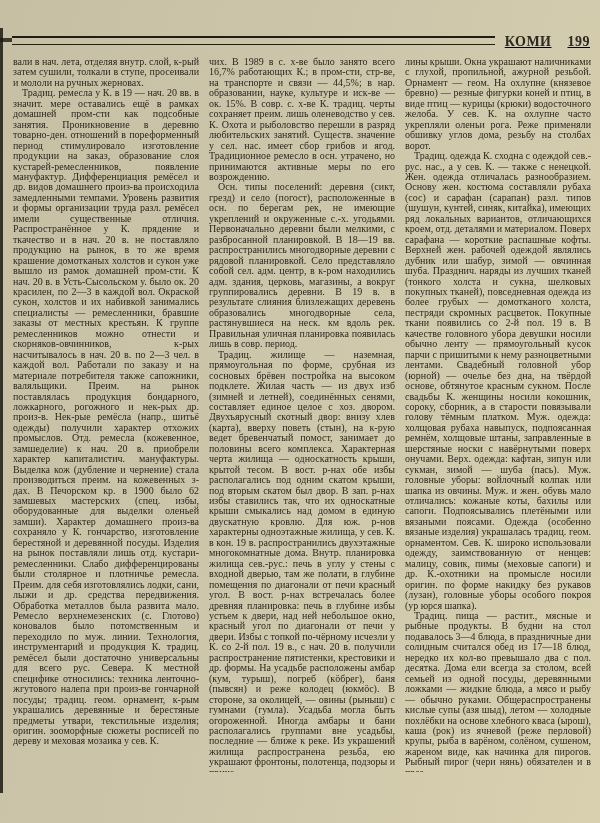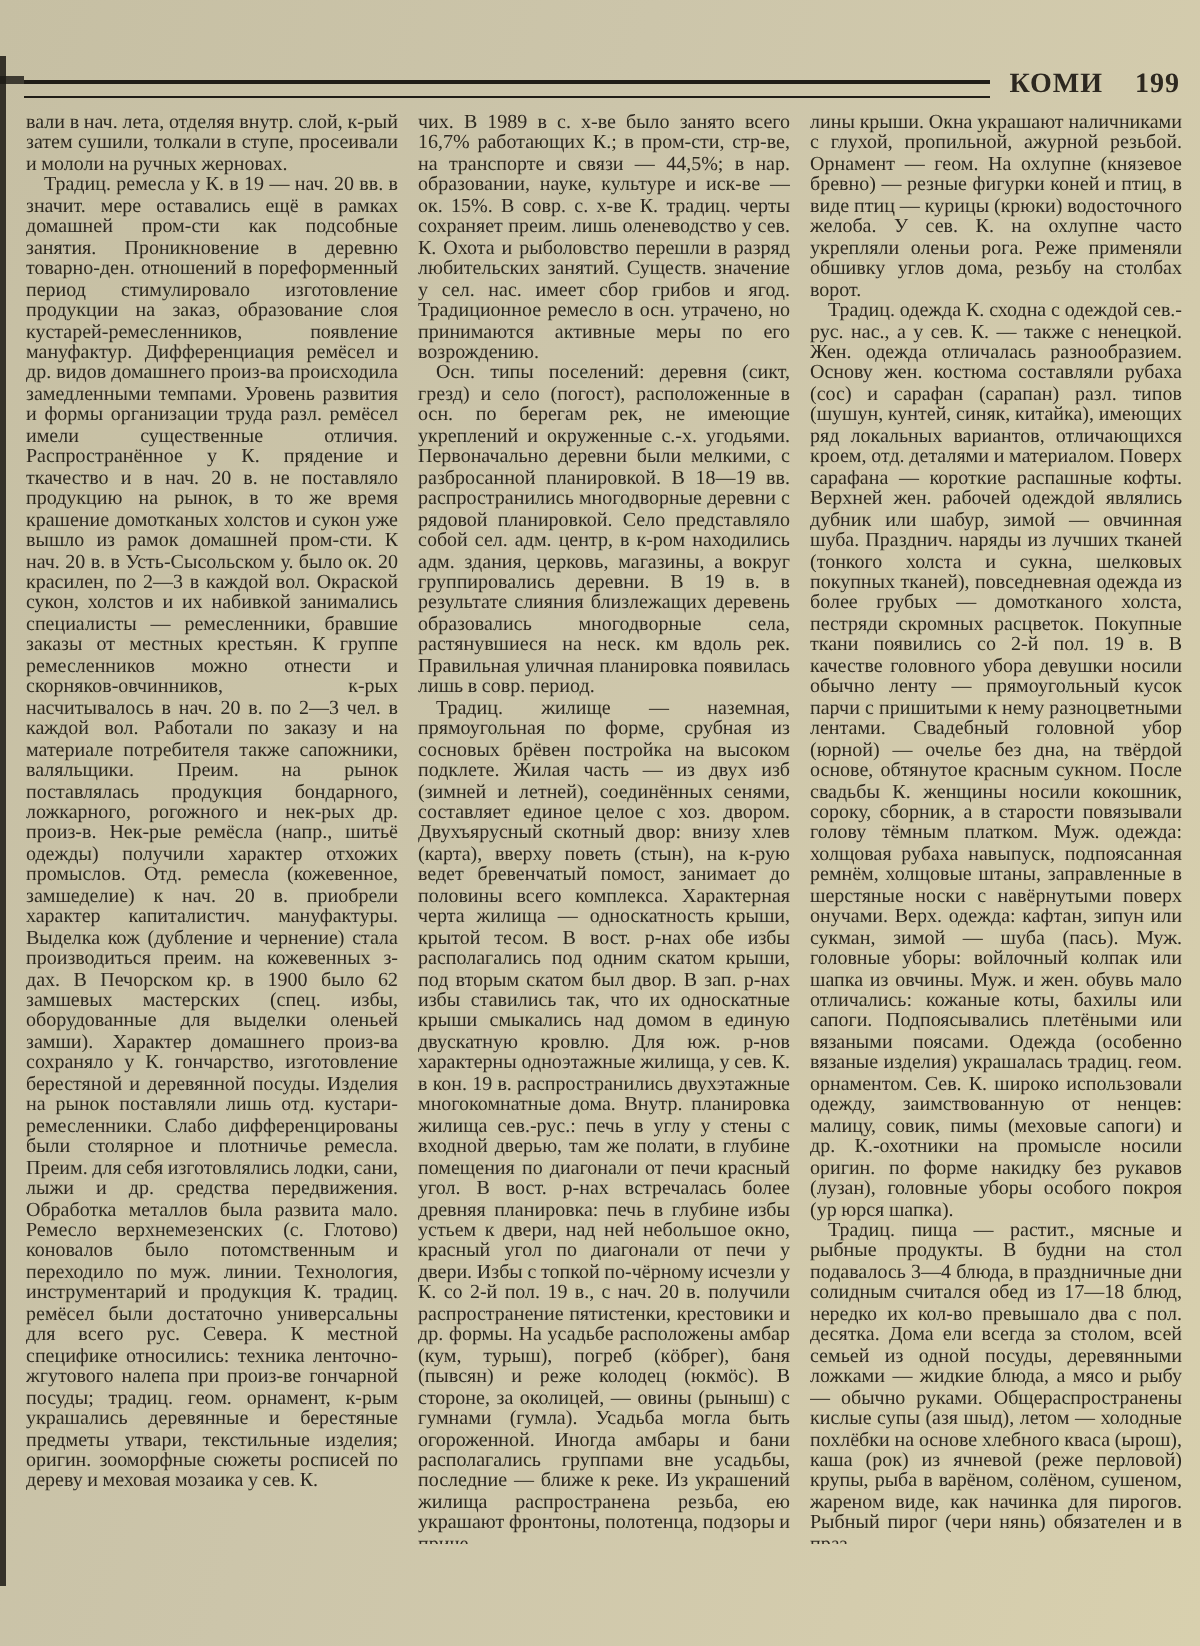--- a/index.html
+++ b/index.html
@@ -38,21 +38,21 @@
     background: #1b1914;
     opacity: 0.8;
   }
   .header {
     position: absolute;
     top: 34px;
     left: 12px;
     right: 10px;
     height: 18px;
     display: flex;
-    align-items: center;
+    text-decoration: underline;
   }
   .header-rule {
     flex: 1 1 auto;
     height: 6px;
     border-top: 2.4px solid var(--rule, #201d17);
     border-bottom: 1.6px solid var(--rule, #201d17);
     margin-right: 10px;
     margin-top: 2px;
   }
   .running-head {

